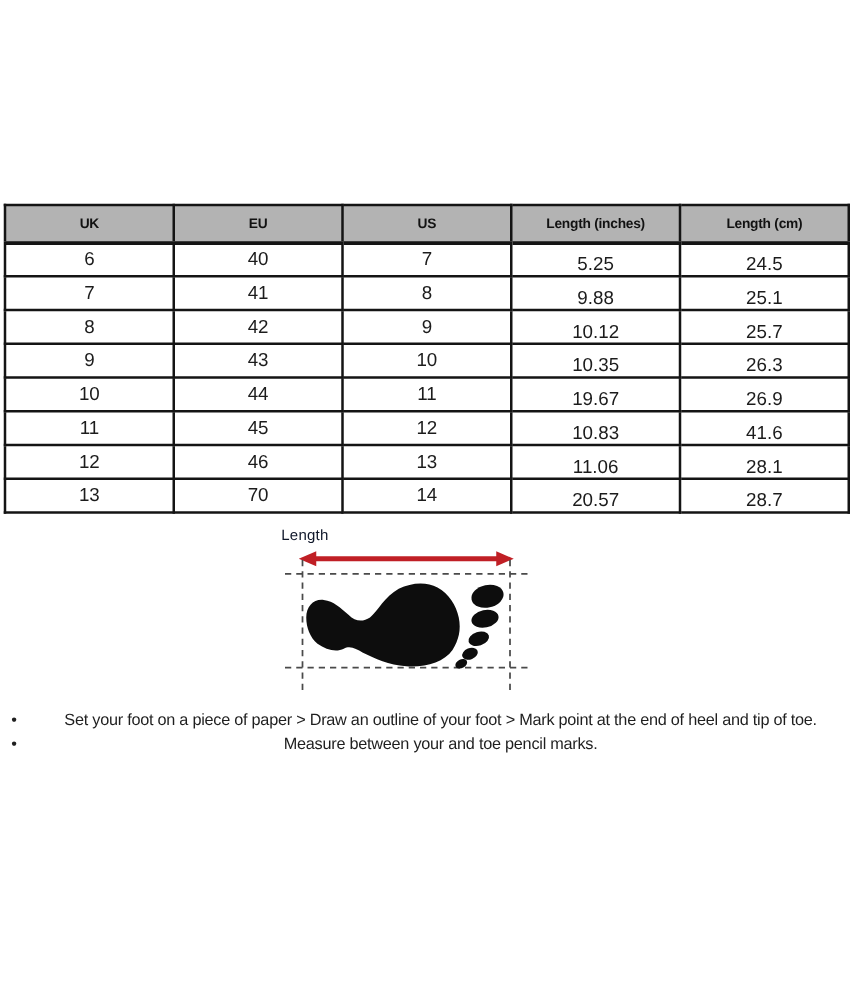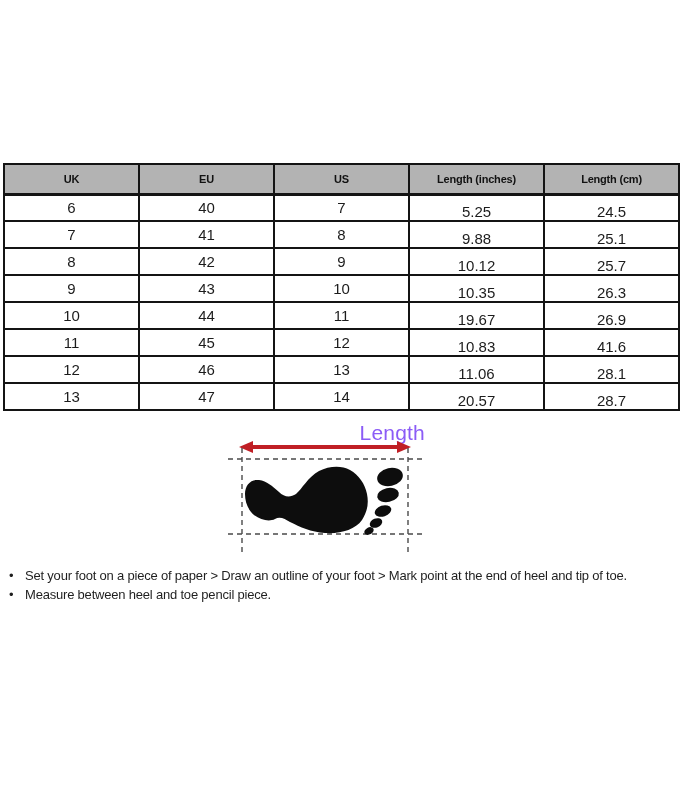--- a/index.html
+++ b/index.html
@@ -16,30 +16,30 @@
   }
   table.size-table td {
       border:2px solid #141414; height:27px; font-size:15px; color:#1c1c1c;
       text-align:center; vertical-align:middle; background:#ffffff;
   }
   table.size-table td span.shift-down { position:relative; top:4px; display:inline-block; }
 
   
   .diagram { position:absolute; left:225px; top:420px; width:200px; height:135px; }
   .diagram-label {
-      position:absolute; left:0; top:1px; width:200px; text-align:right;
-      font-size:21px; color:#8b5cf6; letter-spacing:0.2px;
+      position:absolute; left:0; top:1px; width:200px; text-align:left;
+      font-size:12px; color:#0f172a; letter-spacing:0.2px;
   }
   .diagram svg { position:absolute; left:0; top:0; }
 
   
   .instructions { position:absolute; left:6px; top:566px; width:674px; list-style:none; }
   .instructions li {
       position:relative; padding-left:19px; font-size:13px; line-height:19px;
-      color:#1f1f1f; letter-spacing:-0.2px; white-space:nowrap;
+      color:#1f1f1f; letter-spacing:-0.2px; white-space:nowrap;text-align:center;
   }
   .instructions li::before {
       content:"\2022"; position:absolute; left:3px; top:0; font-size:13px; color:#1f1f1f;
   }
 </style>
 </head>
 <body>
 
 <div class="size-table-wrap">
   <table class="size-table">
@@ -97,21 +97,21 @@
         </tr>
         <tr>
           <td><span>12</span></td>
           <td><span>46</span></td>
           <td><span>13</span></td>
           <td><span class="shift-down">11.06</span></td>
           <td><span class="shift-down">28.1</span></td>
         </tr>
         <tr>
           <td><span>13</span></td>
-          <td><span>47</span></td>
+          <td><span>70</span></td>
           <td><span>14</span></td>
           <td><span class="shift-down">20.57</span></td>
           <td><span class="shift-down">28.7</span></td>
         </tr>
       </tbody>
   </table>
 </div>
 
 <div class="diagram">
   <div class="diagram-label">Length</div>
@@ -139,14 +139,14 @@
       <ellipse cx="153" cy="55" rx="11" ry="7" transform="rotate(-12 153 55)"></ellipse>
       <ellipse cx="148" cy="71" rx="8.5" ry="5.5" transform="rotate(-18 148 71)"></ellipse>
       <ellipse cx="141" cy="83" rx="6.5" ry="4.5" transform="rotate(-22 141 83)"></ellipse>
       <ellipse cx="134" cy="91" rx="5" ry="3.5" transform="rotate(-28 134 91)"></ellipse>
     </g>
   </svg>
 </div>
 
 <ul class="instructions">
     <li>Set your foot on a piece of paper &gt; Draw an outline of your foot &gt; Mark point at the end of heel and tip of toe.</li>
-    <li>Measure between heel and toe pencil piece.</li>
+    <li>Measure between your and toe pencil marks.</li>
   </ul>
 
 </body></html>

